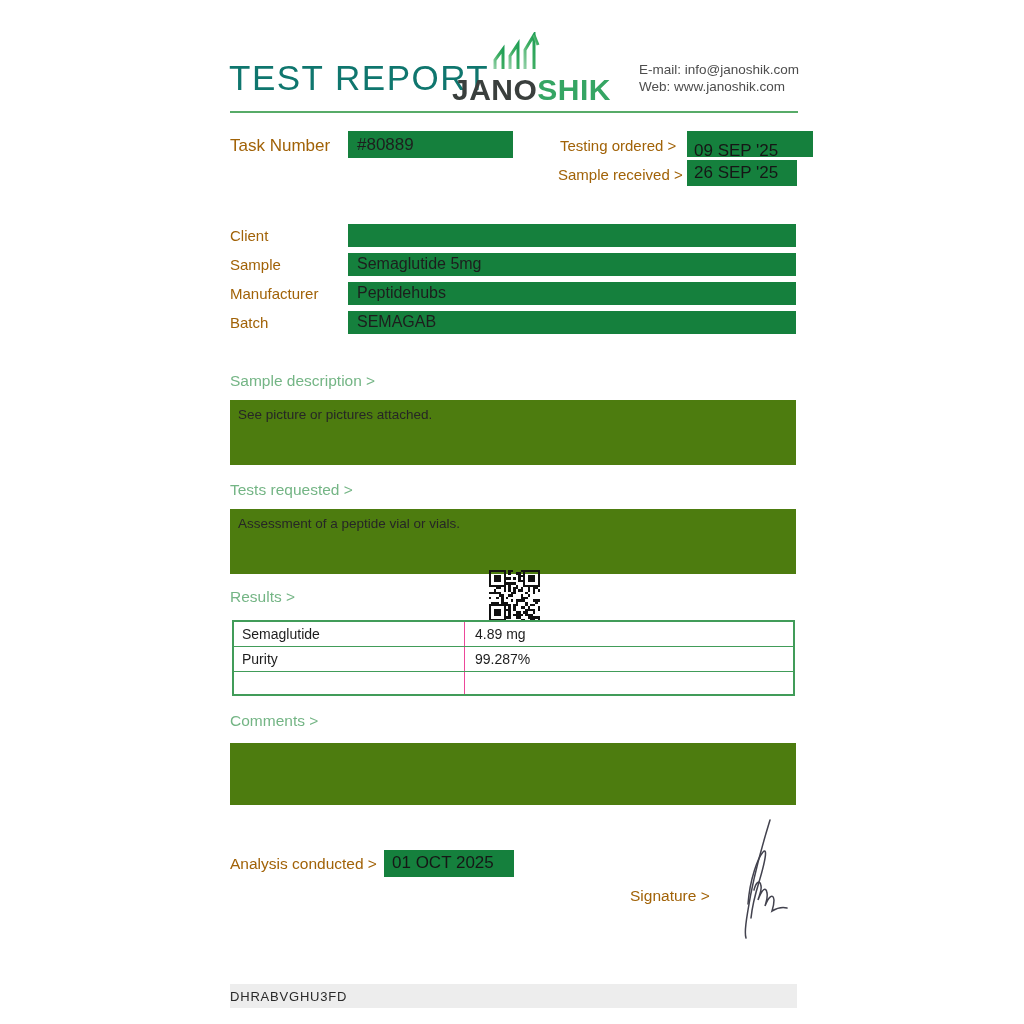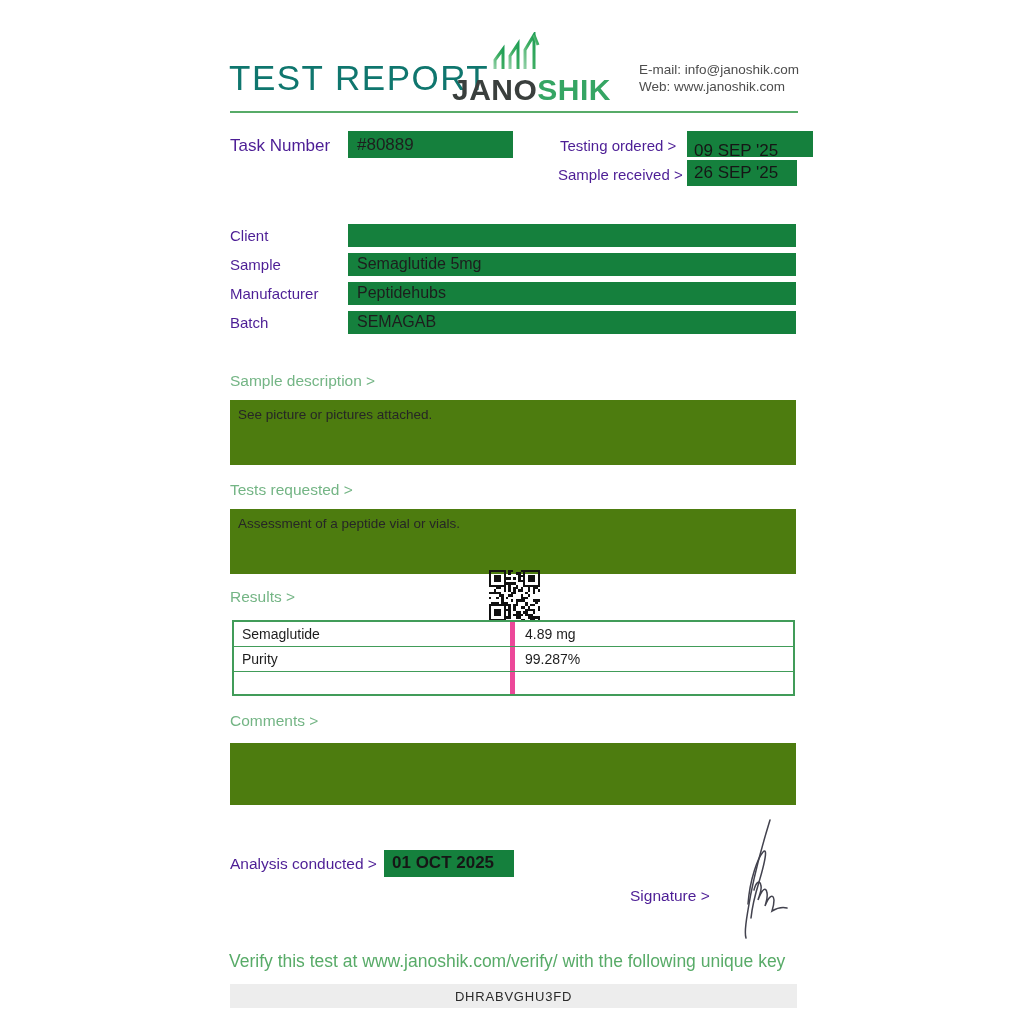--- a/index.html
+++ b/index.html
@@ -37,21 +37,21 @@
     font-size: 13.5px; line-height: 17px;
     color: #4d4d4d;
   }
   .header-rule {
     left: 230px; top: 111px;
     width: 568px; height: 2px;
     background: #57ab68;
   }
 
   
-  .lbl { color: #4c1d95; }
+  .lbl { color: #a16207; }
   .task-label { left: 230px; top: 136px; font-size: 17px; }
   .task-box { left: 348px; top: 131px; width: 165px; height: 27px; padding: 4px 9px; font-size: 17px; color: #1e1e1e; }
   .ord-label { left: 560px; top: 137px; font-size: 15px; }
   .ord-box  { left: 687px; top: 131px; width: 126px; height: 26px; padding: 10px 7px; font-size: 17px; color: #161616; }
   .rec-label { left: 558px; top: 166px; font-size: 15px; }
   .rec-box  { left: 687px; top: 160px; width: 110px; height: 26px; padding: 3px 7px; font-size: 17px; color: #161616; }
 
   
   .info-label { left: 230px; font-size: 15px; }
   .info-box { left: 348px; width: 448px; height: 23px; padding: 2px 9px; font-size: 16px; color: #1d1d1d; }
@@ -64,31 +64,31 @@
   .results-table {
     left: 232px; top: 620px;
     width: 563px; height: 76px;
     border: 2px solid #419c59;
     background: #fff;
     display: flex; flex-direction: column;
   }
   .rrow { display: flex; flex: 1; border-bottom: 1px solid #419c59; }
   .rrow:last-child { border-bottom: none; }
   .rcell { font-size: 14px; color: #1d1d1d; padding: 4px 8px; display: flex; align-items: center; }
-  .rcell.name { width: 281px; border-right: 5px solid #ec4899; text-align: center; }
+  .rcell.name { width: 231px; border-right: 1px solid #ec4899; text-align: center; }
   .rcell.value { flex: 1; padding-left: 10px; }
 
   
   .analysis-label { left: 230px; top: 855px; font-size: 15.5px; }
-  .analysis-box { left: 384px; top: 850px; width: 130px; height: 27px; padding: 3px 8px; font-size: 17px; color: #161616; font-weight: bold; }
+  .analysis-box { left: 384px; top: 850px; width: 130px; height: 27px; padding: 3px 8px; font-size: 17px; color: #161616; }
   .signature-label { left: 630px; top: 855px; font-size: 15.5px; margin-top: 32px; }
   .verify-line { left: 229px; top: 951px; width: 570px; font-size: 17.5px; color: #58ab68; white-space: nowrap; }
   .key-box {
     left: 230px; top: 984px; width: 567px; height: 24px;
-    background: #ededed; text-align: center;
+    background: #ededed; text-align: left;
     font-size: 13px; letter-spacing: 0.8px;
     color: #2a2a2a; padding-top: 5px;
   }
 </style>
 </head>
 <body>
 
 <div id="page">
 
   <div class="abs title">TEST REPORT</div>
@@ -413,16 +413,15 @@
   <div class="abs" style="left:718px; top:812px">
     <svg width="80" height="130" viewBox="0 0 80 130">
       <g fill="none" stroke="#42424e" stroke-width="1.5" stroke-linecap="round">
         <path d="M52,8 C44,34 34,72 30,98 C28,110 26,120 28,126"></path>
         <path d="M30,92 C32,66 40,46 45,40 C50,35 47,50 41,70 C37,83 34,96 33,106"></path>
         <path d="M36,78 c2,-8 6,-11 7,-4 c1,5 -2,10 -3,14 c4,-11 8,-14 9,-7 c1,5 -1,9 -2,13 c4,-10 8,-13 9,-6 c0,5 -1,8 -2,11 c5,-3 11,-4 15,-3"></path>
       </g>
     </svg>
   </div>
 
-  <div class="abs verify-line">Verify this test at www.janoshik.com/verify/ with the following unique key</div>
   <div class="abs key-box">DHRABVGHU3FD</div>
 
 </div>
 
 </body></html>

